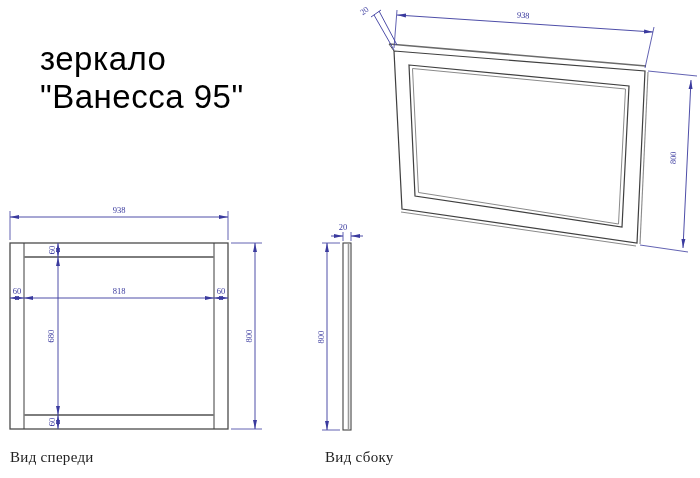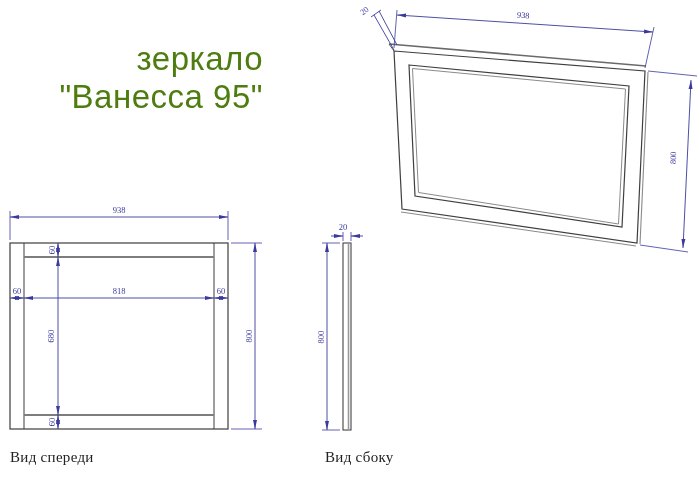--- a/index.html
+++ b/index.html
@@ -2,21 +2,21 @@
 <html><head>
 <meta charset="utf-8">
 <style>
   html,body{margin:0;padding:0;background:#fff;}
   .canvas{
     position:relative;width:700px;height:478px;background:#ffffff;
     font-family:"Liberation Sans",sans-serif;overflow:hidden;
   }
   .title-block{
     position:absolute;left:40px;top:40px;width:223px;
-    text-align:right;color:#4d7c0f;
+    color:#000000;
     font-family:"Liberation Sans",sans-serif;
     font-size:33px;line-height:38px;font-weight:400;
     letter-spacing:0.5px;
   }
   svg text{
     font-family:"Liberation Serif",serif;
     fill:#3a3a9e;
   }
   svg text.dim{font-size:8.5px;}
   svg text.view-label{

